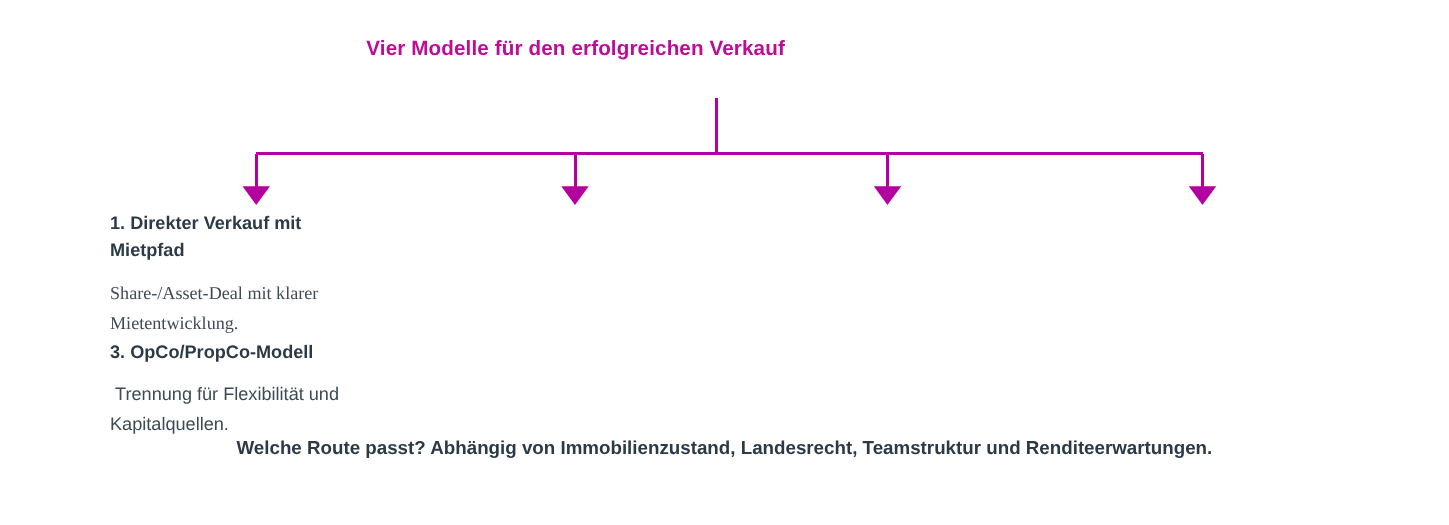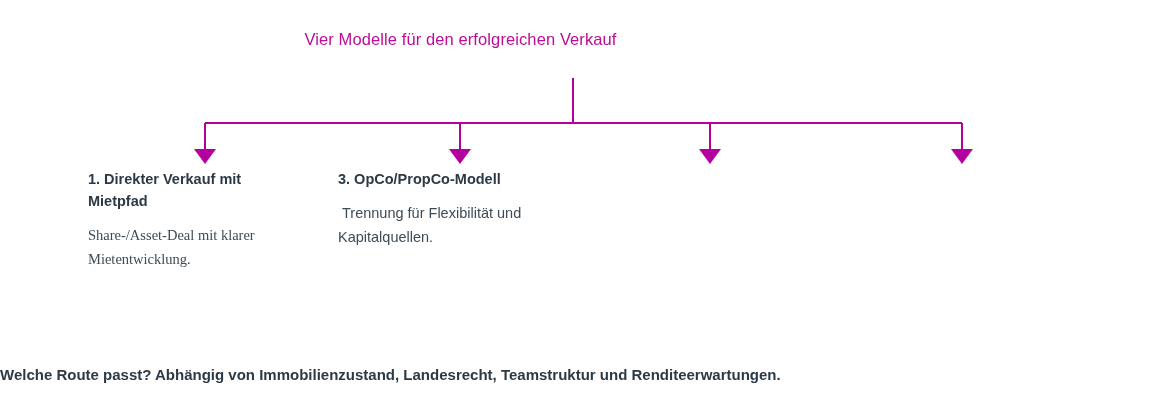--- a/index.html
+++ b/index.html
@@ -24,21 +24,21 @@
   }
 
   
   .title {
     position: absolute;
     left: 0;
     top: 30px;
     width: 921px;
     text-align: center;
     font-size: 16.5px;
-    font-weight: 400;
+    font-weight: 700;
     color: #bd0c96;
     letter-spacing: 0.1px;
     white-space: nowrap;
   }
 
   
   .connector {
     position: absolute;
     left: 0;
     top: 0;
@@ -47,21 +47,21 @@
     pointer-events: none;
   }
 
   
   .columns {
     position: absolute;
     left: 88px;
     top: 168px;
     width: 1000px;
     display: flex;
-    flex-direction: row;
+    flex-direction: column;
     align-items: flex-start;
   }
   .col {
     width: 250px;
     box-sizing: border-box;
     padding-right: 38px;
   }
   .col-head {
     font-size: 14.5px;
     font-weight: 700;
@@ -84,22 +84,23 @@
   .col-2 .col-body { max-width: 196px; }
   .col-3 .col-head { white-space: nowrap; }
   .col-3 .col-body { max-width: 210px; }
   .col-4 .col-head { max-width: 200px; }
   .col-4 .col-body { max-width: 230px; }
 
   
   .footer {
     position: absolute;
     left: 0;
-    top: 366px;
+    top: 350px;
     width: 1159px;
+    text-align: center;
     font-size: 15px;
     font-weight: 700;
     color: #2c3a47;
     white-space: nowrap;
   }
 </style>
 </head>
 <body>
 
 <div class="canvas">

